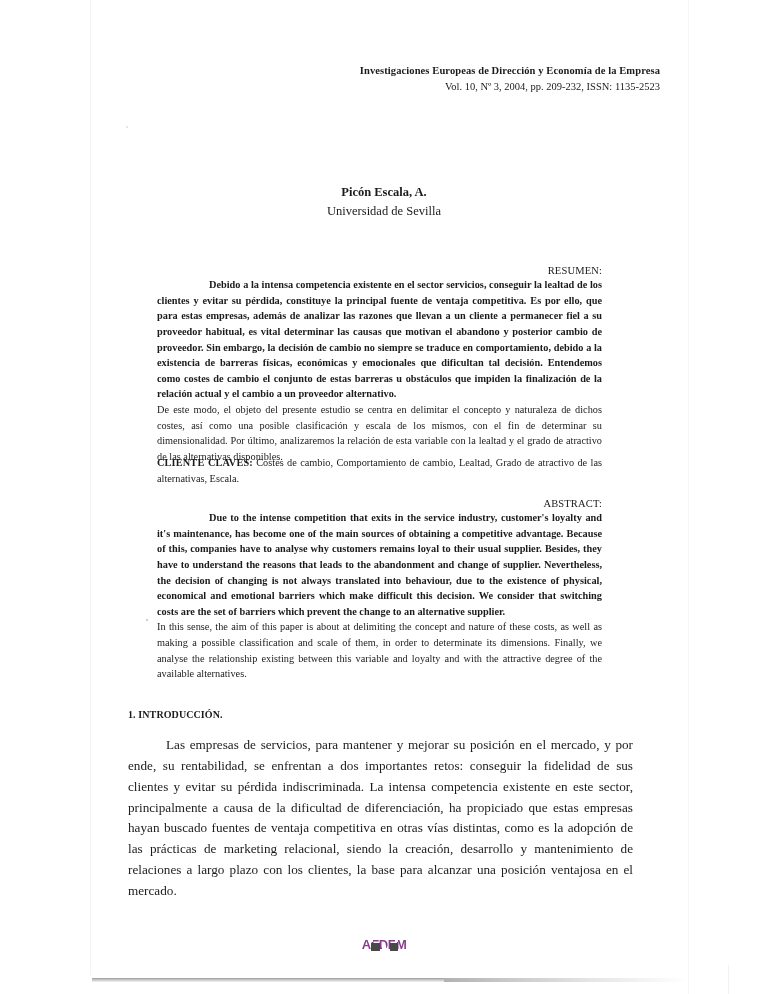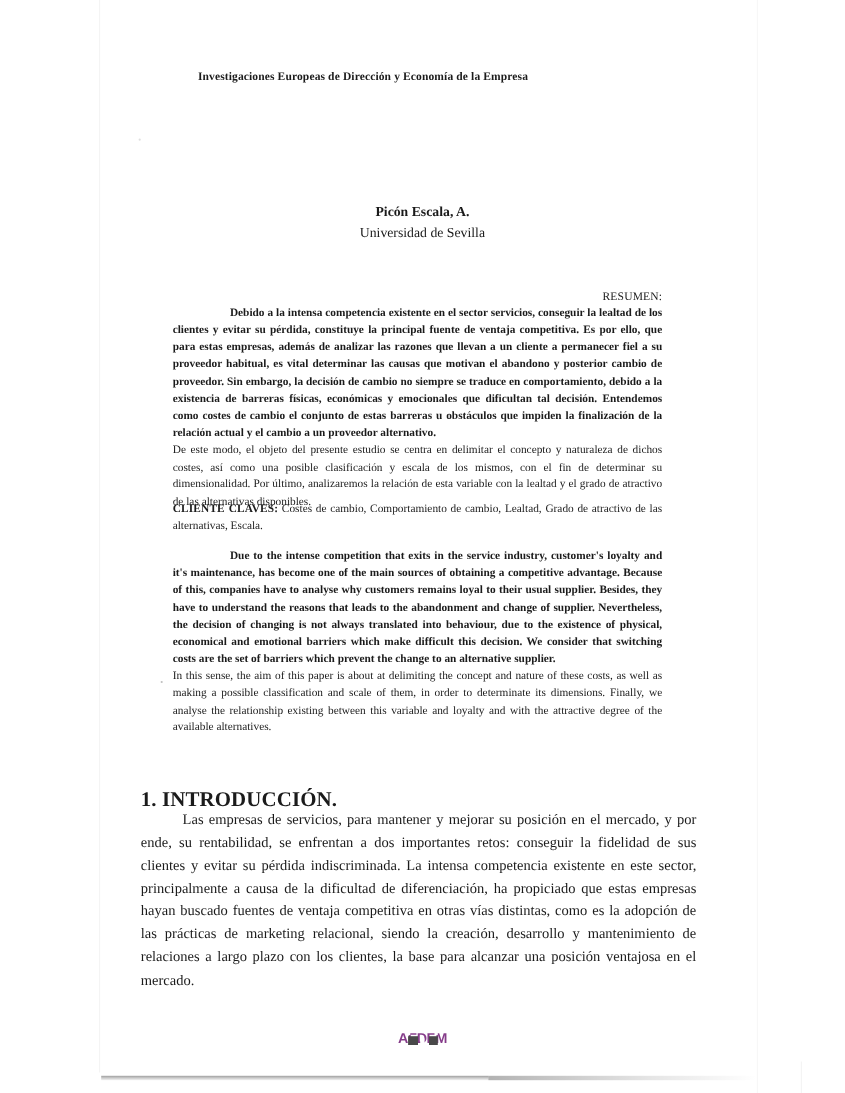--- a/index.html
+++ b/index.html
@@ -75,21 +75,21 @@
     left: 0; top: 0;
     width: 768px;
     height: 994px;
   }
 
   
   .masthead {
     position: absolute;
     left: 0; top: 64px;
     width: 660px;
-    text-align: center;
+    text-align: right;
     line-height: 1.32;
   }
   .masthead-journal {
     font-size: 10.5px;
     font-weight: bold;
     letter-spacing: 0.1px;
   }
   .masthead-issue {
     font-size: 10.5px;
     font-weight: normal;
@@ -163,21 +163,21 @@
 
   #resumen-block  { top: 265px; }
   #keywords-es    { top: 455px; }
   #abstract-block { top: 498px; }
   #keywords-en    { top: 670px; }
 
   
   .section-heading {
     position: absolute;
     left: 128px; top: 701px;
-    font-size: 19px;
+    font-size: 10px;
     font-weight: bold;
     letter-spacing: 0.1px;
   }
 
   
   .body-text {
     position: absolute;
     left: 128px;
     width: 505px;
     font-size: 13.2px;
@@ -228,39 +228,41 @@
   <div class="scan-shadow-bottom"></div>
   <div class="scan-shadow-bottom2"></div>
   <div class="scan-speck" style="left:146px; top:619px; width:2px; height:2px;"></div>
   <div class="scan-speck" style="left:126px; top:126px; width:2px; height:2px; opacity:.5;"></div>
 </div>
 
 <div class="page">
 
   <div class="masthead">
     <div class="masthead-journal">Investigaciones Europeas de Dirección y Economía de la Empresa</div>
+    <div class="masthead-issue">Vol. 10, Nº 3, 2004, pp. 209-232, ISSN: 1135-2523</div>
   </div>
 
 
   <div class="authors">
     <div class="author-name">Picón Escala, A.</div>
     <div class="affiliation">Universidad de Sevilla</div>
   </div>
 
   <div class="abstract-block" id="resumen-block">
     <div class="block-heading">RESUMEN:</div>
     <p class="abstract-para indent">Debido a la intensa competencia existente en el sector servicios, conseguir la lealtad de los clientes y evitar su pérdida, constituye la principal fuente de ventaja competitiva. Es por ello, que para estas empresas, además de analizar las razones que llevan a un cliente a permanecer fiel a su proveedor habitual, es vital determinar las causas que motivan el abandono y posterior cambio de proveedor. Sin embargo, la decisión de cambio no siempre se traduce en comportamiento, debido a la existencia de barreras físicas, económicas y emocionales que dificultan tal decisión. Entendemos como costes de cambio el conjunto de estas barreras u obstáculos que impiden la finalización de la relación actual y  el cambio a un proveedor alternativo.</p>
     <p class="abstract-para">De este modo, el objeto del presente estudio se centra en delimitar el concepto y naturaleza de dichos costes, así como una posible clasificación y escala de los mismos, con el fin de determinar su dimensionalidad. Por último, analizaremos la relación de esta variable con la lealtad y el grado de atractivo de las alternativas disponibles.</p>
   </div>
 
   <div class="abstract-block" id="keywords-es">
     <p class="keyword-line"><span class="kw-label">CLIENTE CLAVES:</span><span> Costes de cambio, Comportamiento de cambio, Lealtad, Grado de atractivo de las alternativas, Escala.</span></p>
   </div>
 
   <div class="abstract-block" id="abstract-block">
+    <div class="block-heading">ABSTRACT:</div>
     <p class="abstract-para indent">Due to the intense competition that exits in the service industry, customer's loyalty and it's maintenance, has become one of the main sources of obtaining a competitive advantage. Because of this, companies have to analyse why customers remains loyal to their usual supplier. Besides, they have to understand the reasons that leads to the abandonment and change of supplier. Nevertheless, the decision of changing is not always translated into behaviour, due to the existence of physical, economical and emotional barriers which make difficult this decision. We consider that switching costs are the set of barriers which prevent the change to an alternative supplier.</p>
     <p class="abstract-para">In this sense, the aim of this paper is about at delimiting the concept and nature of these costs, as well as making a possible classification and scale of them, in order to determinate its dimensions. Finally, we analyse the relationship existing between this variable and loyalty and with the attractive degree of the available alternatives.</p>
   </div>
 
 
   <h2 class="section-heading">1. INTRODUCCIÓN.</h2>
 
   <p class="body-text indent" id="body-para-1">Las empresas de servicios, para mantener y mejorar su posición en el mercado, y por ende, su rentabilidad, se enfrentan a dos importantes retos: conseguir la fidelidad de sus clientes y evitar su pérdida indiscriminada. La intensa competencia existente en este sector, principalmente a causa de la dificultad de diferenciación, ha propiciado que estas empresas hayan buscado fuentes de ventaja competitiva en otras vías distintas, como es la adopción de las prácticas de marketing relacional, siendo la creación, desarrollo y mantenimiento de relaciones a largo plazo con los clientes, la base para alcanzar una posición ventajosa en el mercado.</p>
 
 

